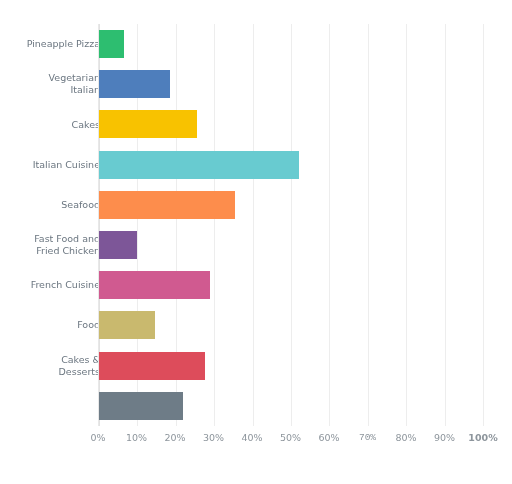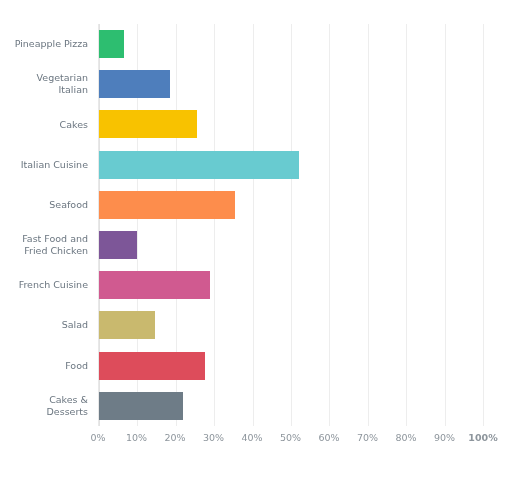--- a/index.html
+++ b/index.html
@@ -77,21 +77,21 @@
   }
 
   .bar {
     height: 28px;
     border-radius: 0;
   }
 
   
   .cat-labels {
     position: absolute;
-    left: 0;
+    left: 12px;
     top: 24px;
     width: 92px;
     height: 402px;
   }
   .cat-label {
     height: 40.2px;
     display: flex;
     align-items: center;
     justify-content: flex-end;
     text-align: right;
@@ -129,21 +129,20 @@
     <div class="cat-labels">
         <div class="cat-label">Pineapple Pizza</div>
         <div class="cat-label">Vegetarian
 Italian</div>
         <div class="cat-label">Cakes</div>
         <div class="cat-label">Italian Cuisine</div>
         <div class="cat-label">Seafood</div>
         <div class="cat-label">Fast Food and
 Fried Chicken</div>
         <div class="cat-label">French Cuisine</div>
-        <div class="cat-label">Salad</div>
         <div class="cat-label">Food</div>
         <div class="cat-label">Cakes &amp;
 Desserts</div>
       </div>
 
     <div class="plot-area">
       <div class="gridlines">
           <div class="gridline axis-zero" style="left: 0%;"></div>
           <div class="gridline" style="left: 10%;"></div>
           <div class="gridline" style="left: 20%;"></div>
@@ -191,20 +190,20 @@
     </div>
 
     <div class="x-axis">
         <span class="x-tick" style="left: 0%;">0%</span>
         <span class="x-tick" style="left: 10%;">10%</span>
         <span class="x-tick" style="left: 20%;">20%</span>
         <span class="x-tick" style="left: 30%;">30%</span>
         <span class="x-tick" style="left: 40%;">40%</span>
         <span class="x-tick" style="left: 50%;">50%</span>
         <span class="x-tick" style="left: 60%;">60%</span>
-        <span class="x-tick" style="left: 70%;">70%</span>
+        <span class="x-tick" style="left: 70%; font-family: Liberation Mono, monospace;">70%</span>
         <span class="x-tick" style="left: 80%;">80%</span>
         <span class="x-tick" style="left: 90%;">90%</span>
         <span class="x-tick" style="left: 100%; font-weight: bold;">100%</span>
       </div>
 
   </div>
 </div>
 
 </body></html>

